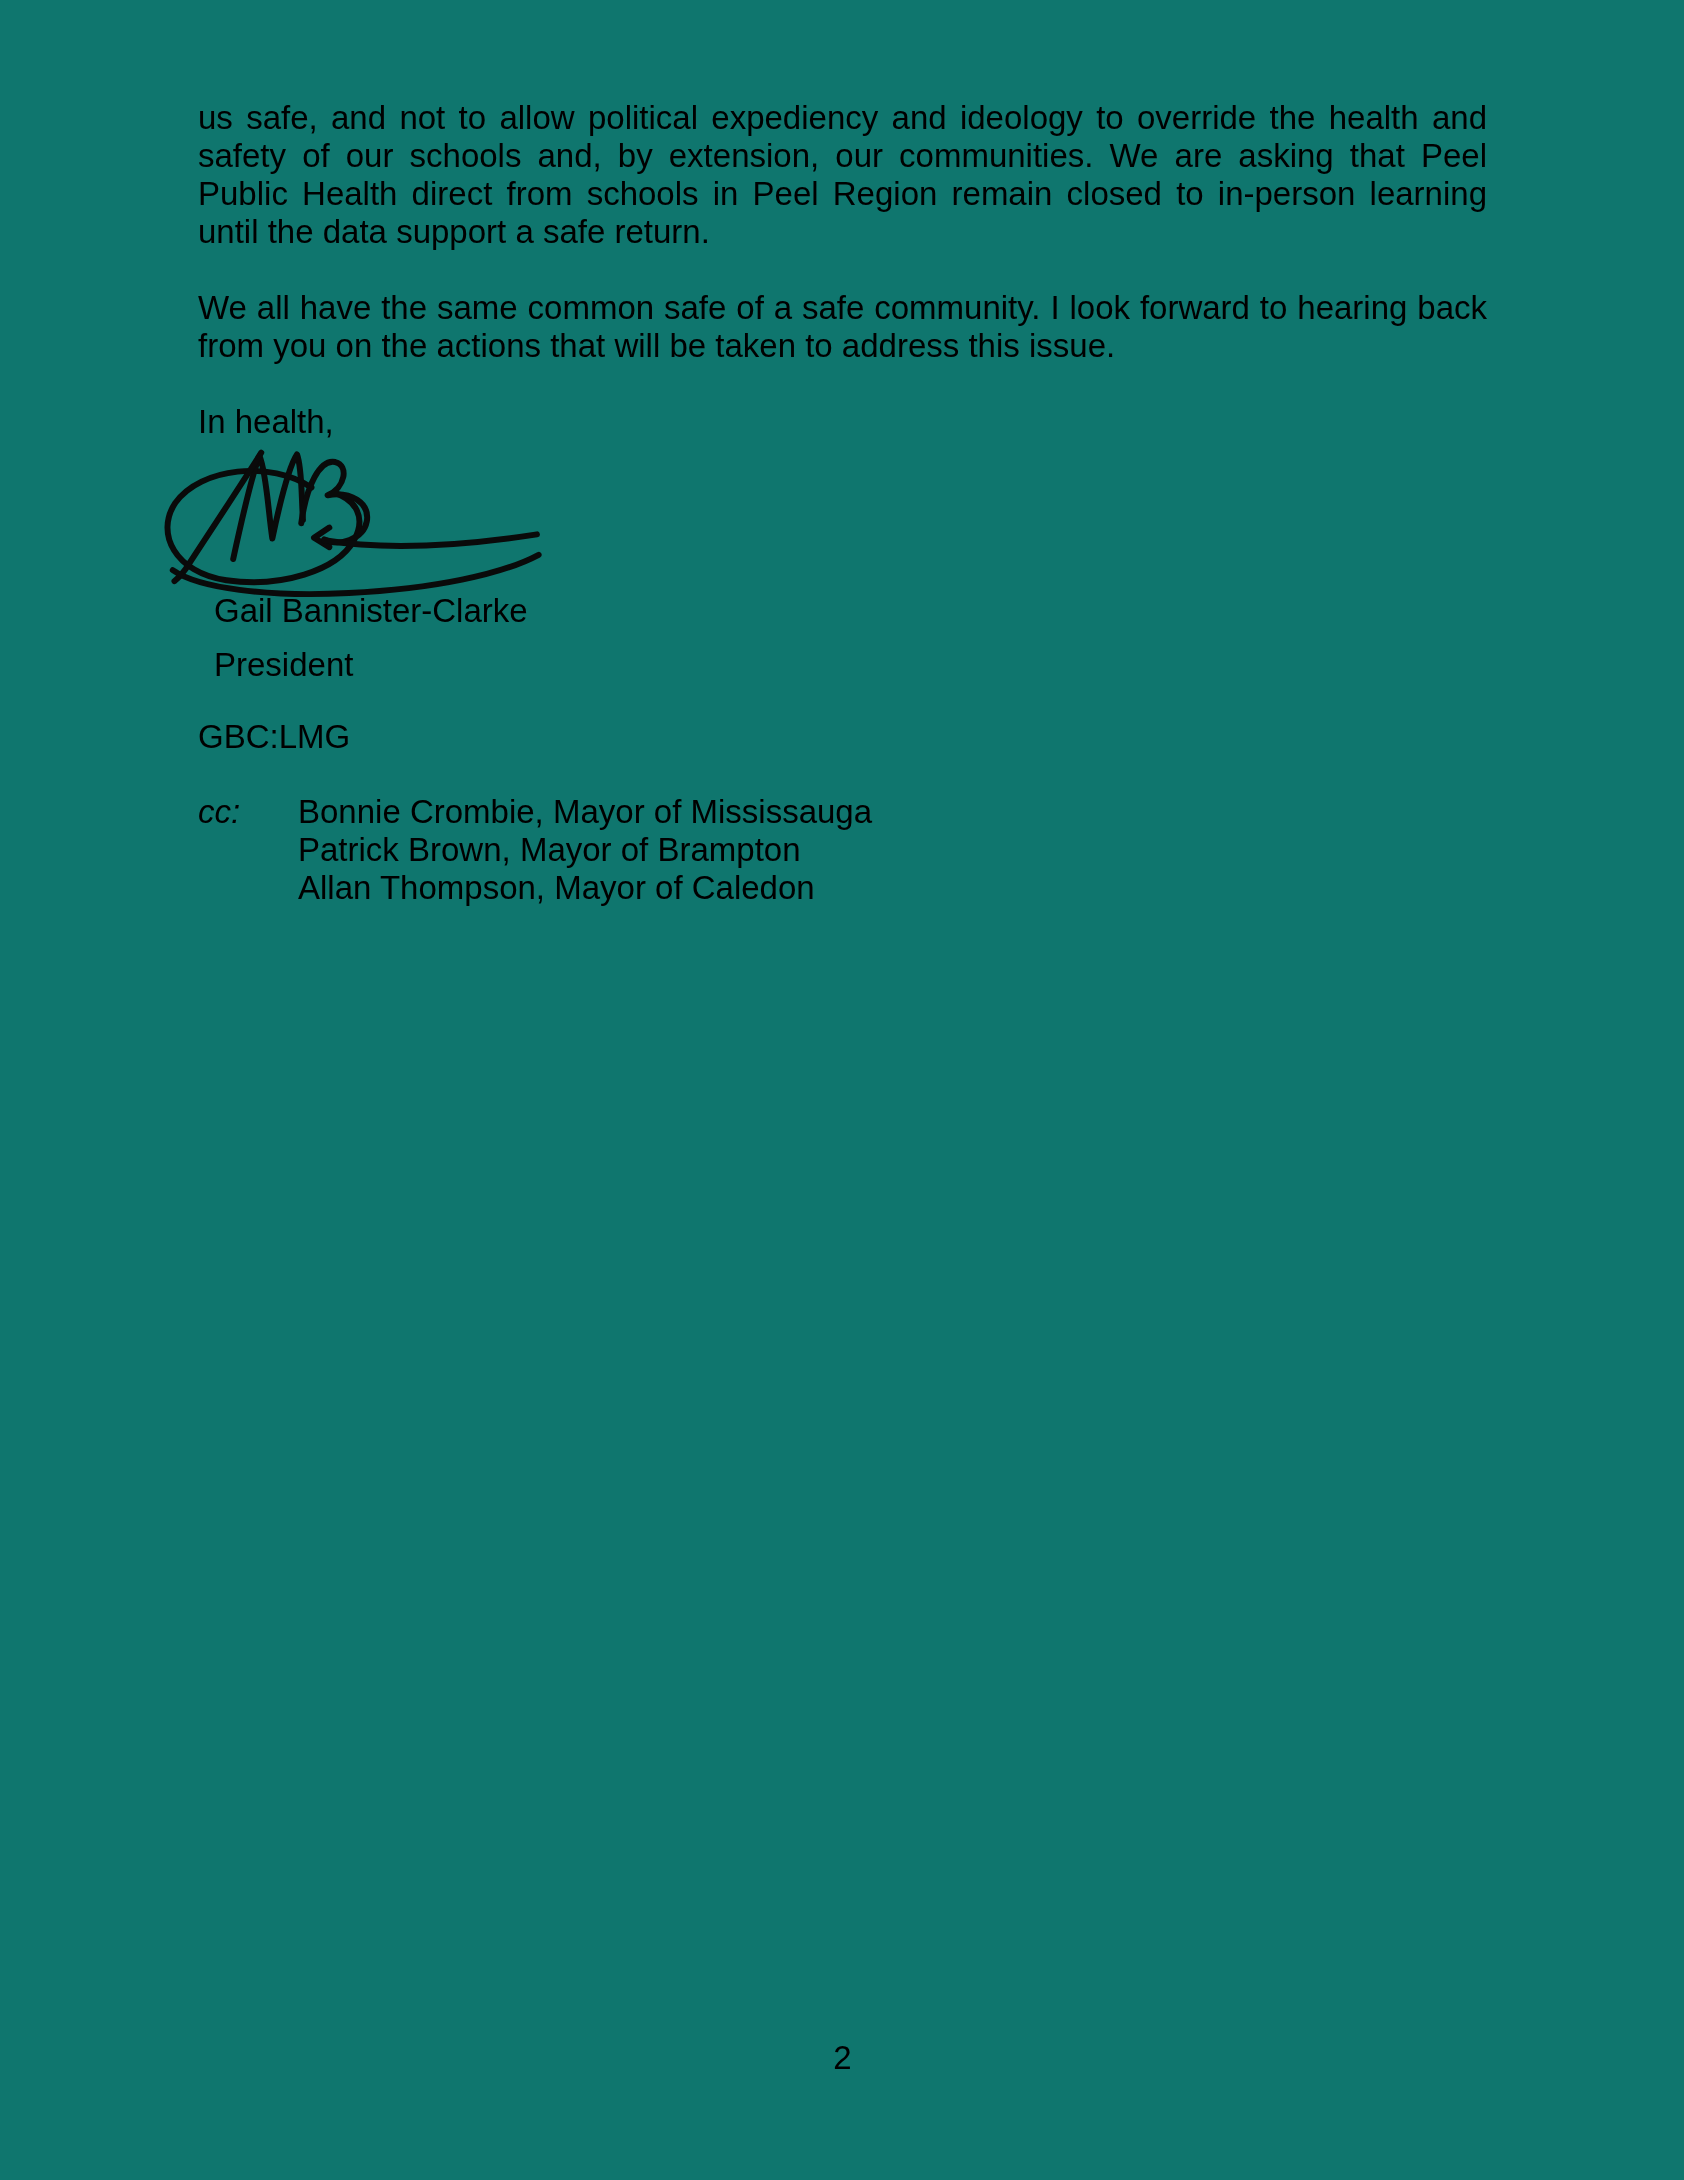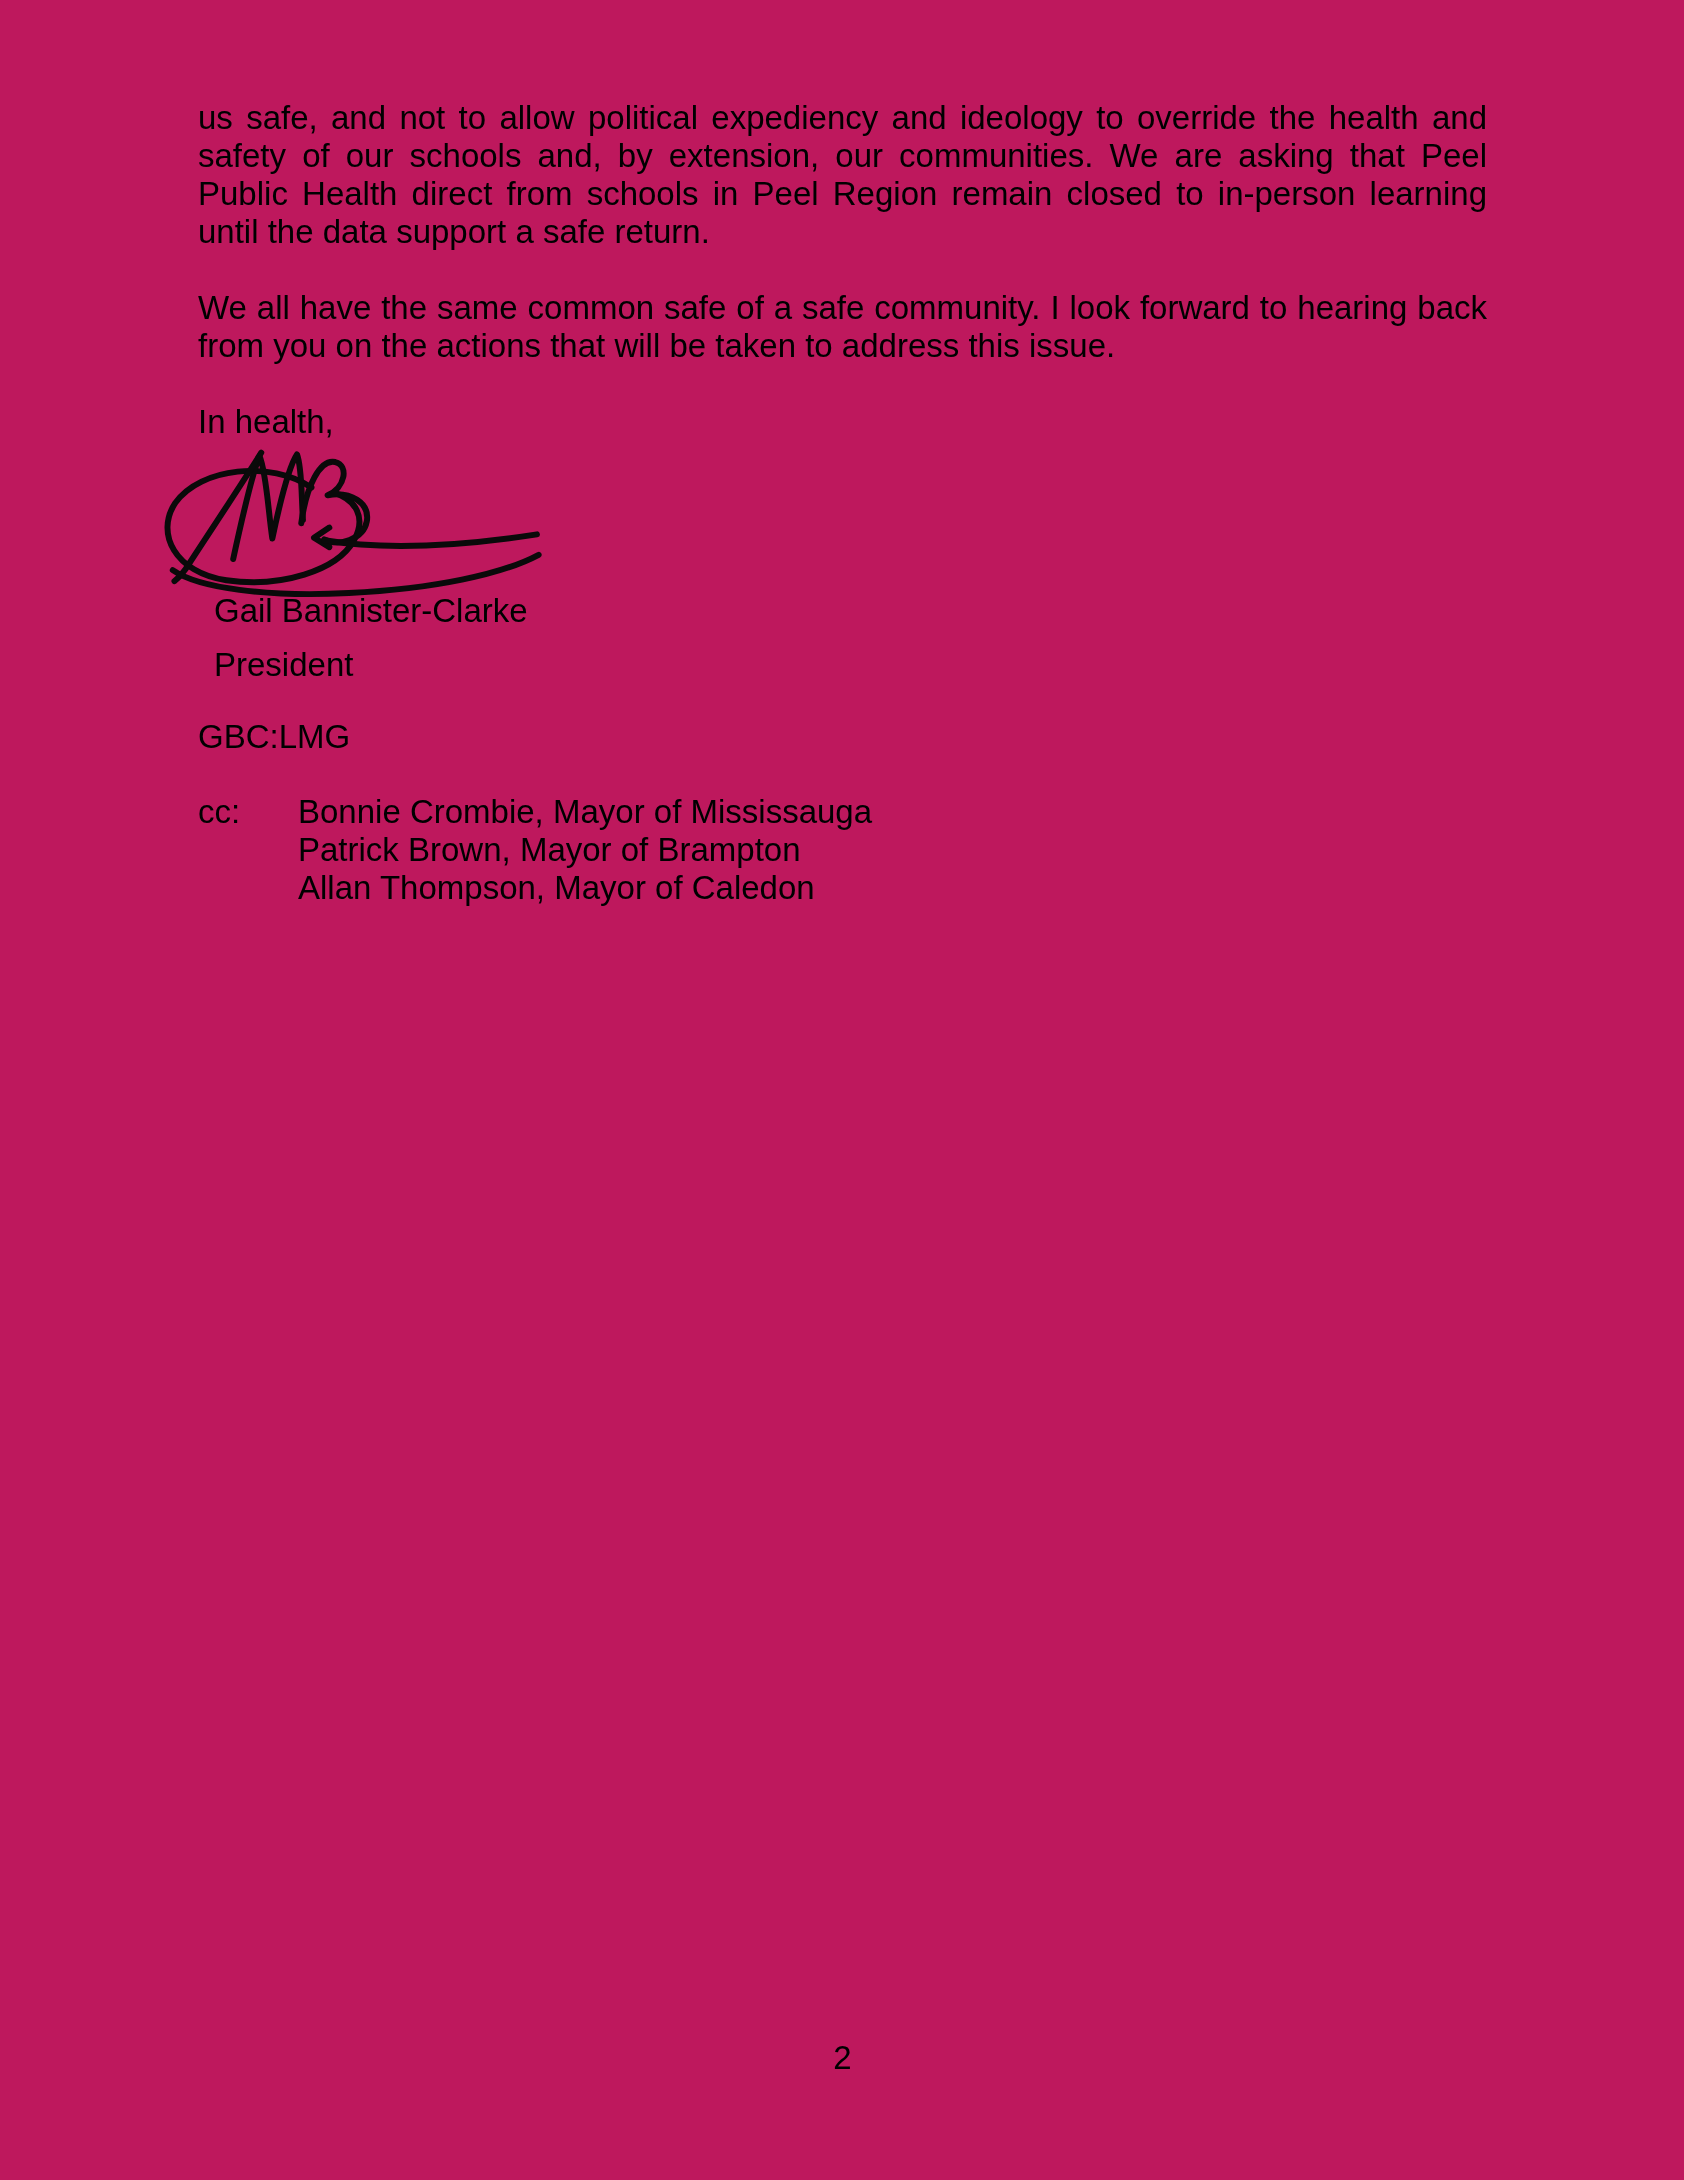--- a/index.html
+++ b/index.html
@@ -1,21 +1,21 @@
 <!DOCTYPE html>
 <html style="font-size:13.6px"><head>
 <meta charset="utf-8">
 <style>
   html, body { margin: 0; padding: 0; background: #e8e8e8; }
   .page {
     position: relative;
     width: 1685px;
     height: 2181px;
     margin: 0 auto;
-    background: #be185d;
+    background: #0f766e;
     color: #000000;
     font-family: "Liberation Sans", "DejaVu Sans", sans-serif;
     font-size: 33px;
     line-height: 38px;
     overflow: hidden;
   }
   .body-text {
     position: absolute;
     left: 198px;
     right: 198px;
@@ -30,21 +30,21 @@
   }
   .lastline {
     display: block;
     text-align: center;
     text-align-last: left;
   }
   .closing { margin: 0 0 151px 0; }
   .signer-name, .signer-title { margin: 16px; }
   .ref { margin-top: 34px; }
   .cc-row { display: flex; margin-top: 37px; }
-  .cc-label { width: 100px; flex: 0 0 100px; }
+  .cc-label { width: 100px; flex: 0 0 100px; font-style: italic; }
   .cc-list { flex: 1; }
   .signature-svg {
     position: absolute;
     left: 160px;
     top: 445px;
     width: 388px;
     height: 177px;
   }
   .signature-svg path {
     fill: none;

